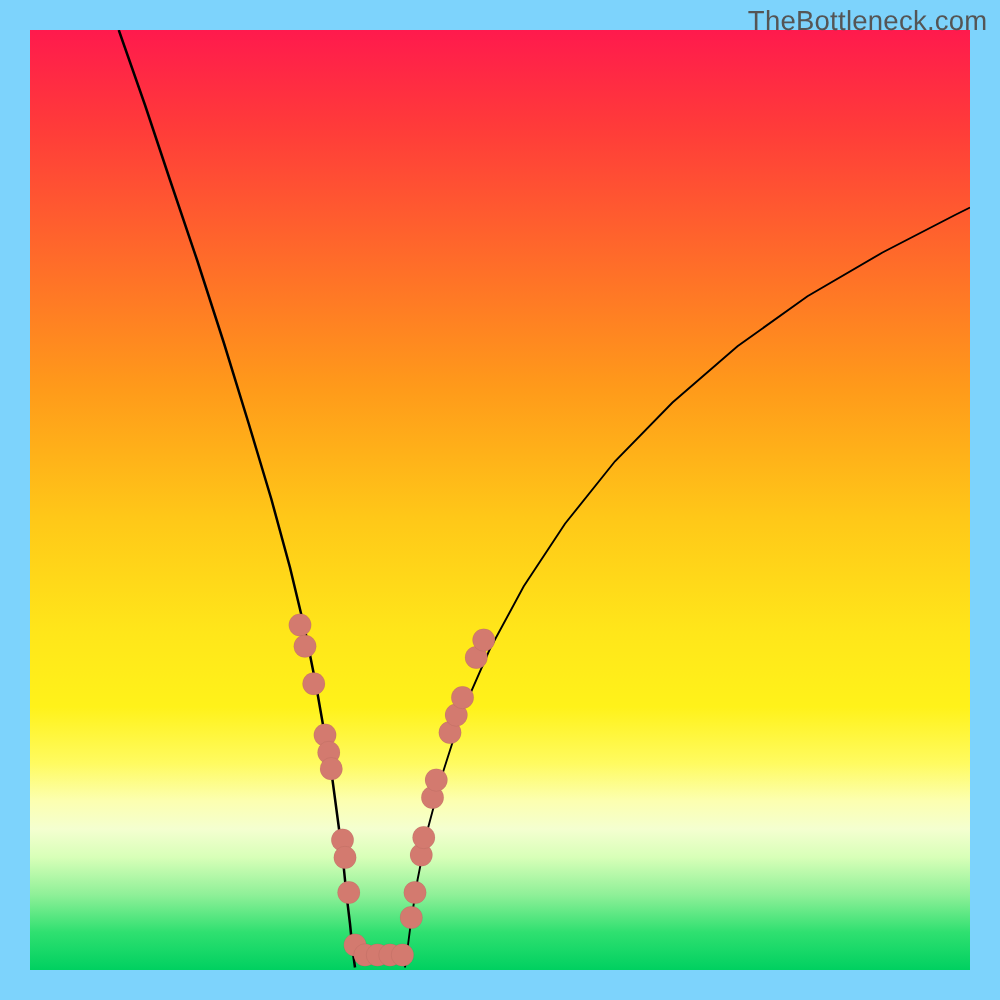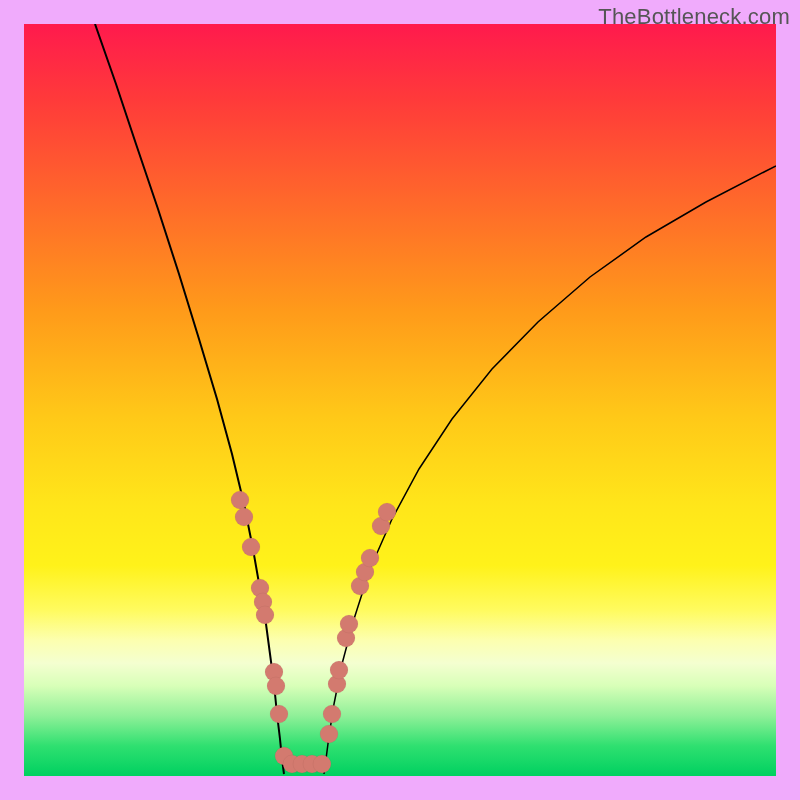--- a/index.html
+++ b/index.html
@@ -1,21 +1,21 @@
 <!DOCTYPE html>
 <html><head>
 <meta charset="utf-8">
 <style>
   * { margin: 0; padding: 0; box-sizing: border-box; }
   html, body { width: 800px; height: 800px; overflow: hidden; background: #000; }
   .frame {
     position: relative;
     width: 800px;
     height: 800px;
-    background: #f0abfc;
+    background: #7dd3fc;
   }
   .plot-area {
     position: absolute;
     left: 24px;
     top: 24px;
     width: 752px;
     height: 752px;
     background: linear-gradient(to bottom,
       #ff1a4d 0%,
       #ff3a3a 10%,

